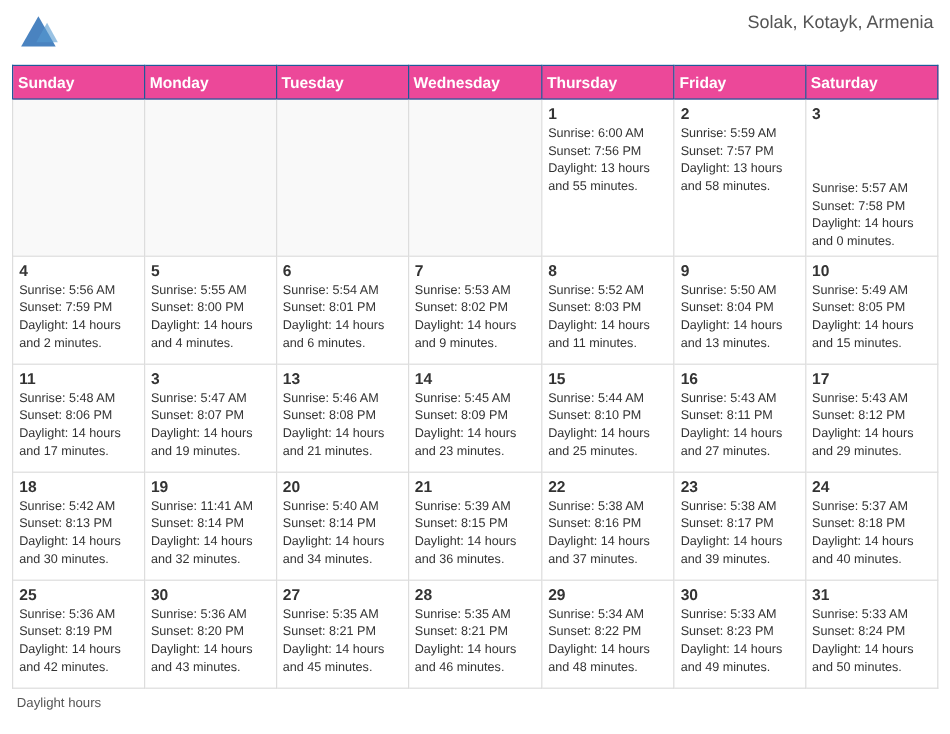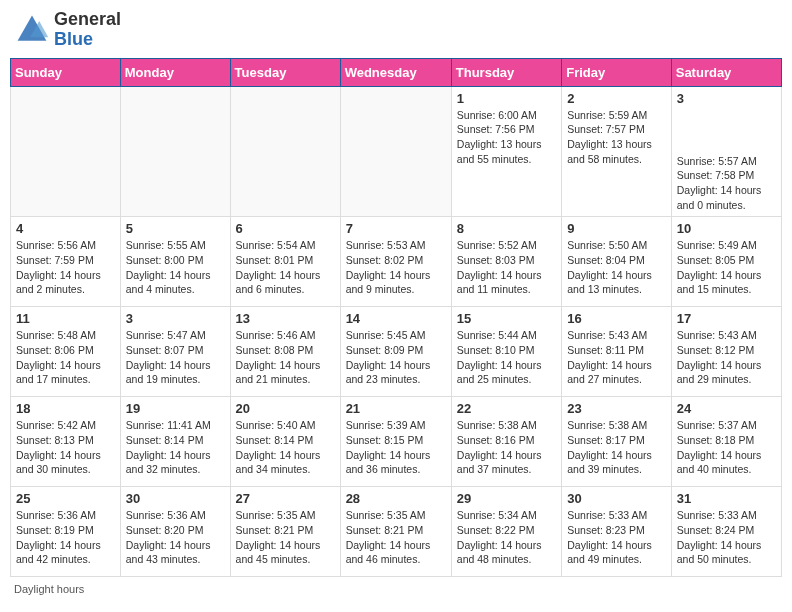--- a/index.html
+++ b/index.html
@@ -101,26 +101,23 @@
   </style>
 </head>
 <body>
 
 <div class="header">
   <div class="logo">
     <svg class="logo-icon" viewBox="0 0 40 40" xmlns="http://www.w3.org/2000/svg">
       <polygon points="20,4 36,32 4,32" fill="#2a6db5" opacity="0.85"></polygon>
       <polygon points="28,10 38,28 18,28" fill="#5599d0" opacity="0.6"></polygon>
     </svg>
-    <div class="logo-text">
-      <span class="logo-general">General</span>
-      <span class="logo-blue">Blue</span>
-    </div>
   </div>
   <div class="title-block">
+    <div class="title-location">Solak, Kotayk, Armenia</div>
   </div>
 </div>
 
 <table class="calendar">
   <thead>
     <tr>
     <th>Sunday</th>
         <th>Monday</th>
         <th>Tuesday</th>
         <th>Wednesday</th>

